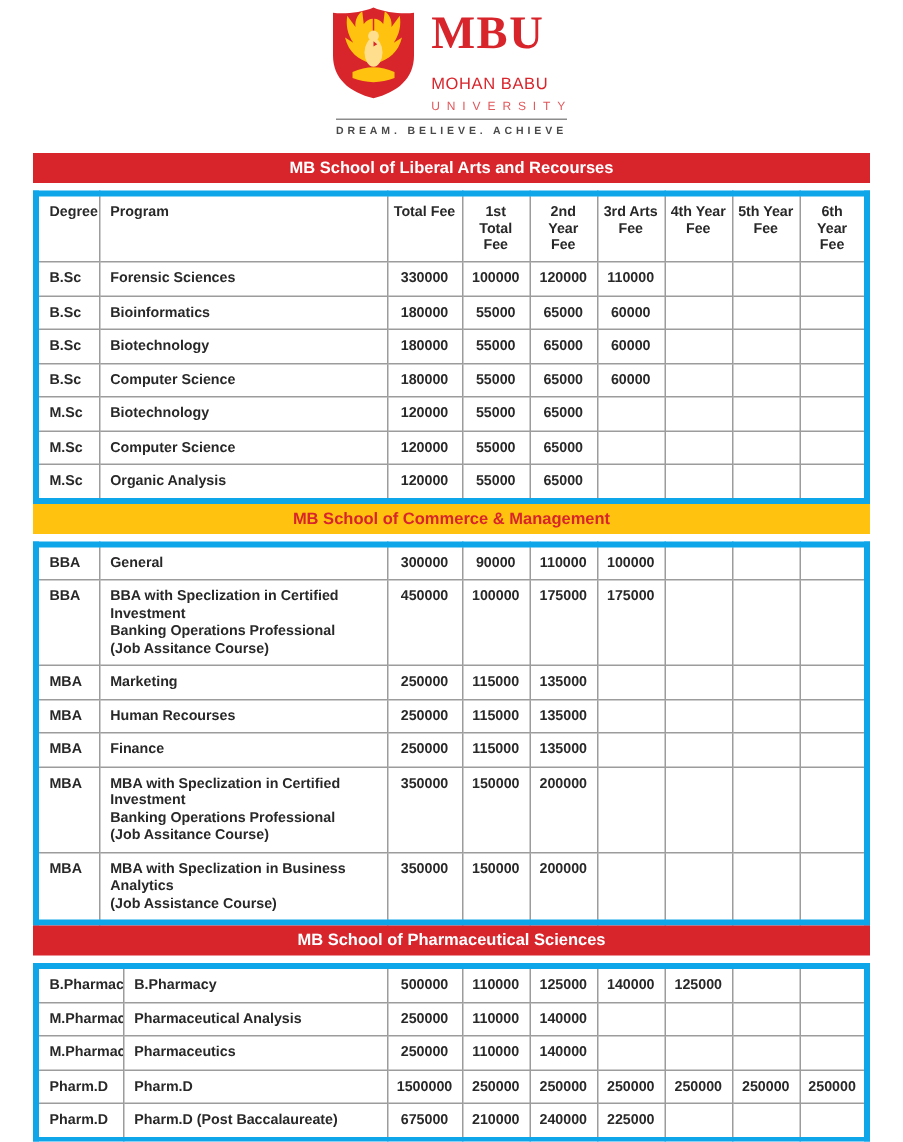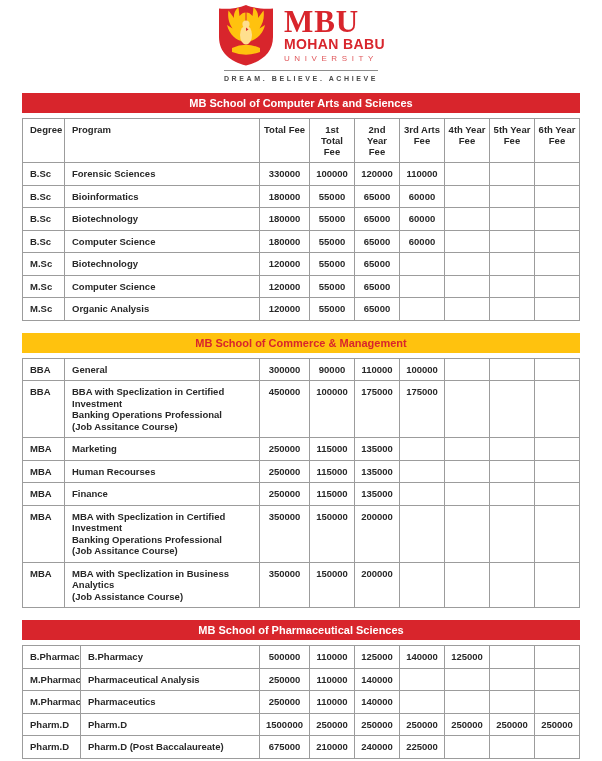--- a/index.html
+++ b/index.html
@@ -14,47 +14,47 @@
   
   .logo-block { display: flex; flex-direction: column; align-items: center; }
   .logo-row { display: flex; align-items: flex-start; gap: 9px; justify-content: center; }
   .logo-text { display: flex; flex-direction: column; align-items: flex-start; padding-top: 4px; }
   .logo-abbr {
     font-family: "Liberation Serif", serif;
     font-weight: bold; font-size: 31px; line-height: 28px;
     color: #d8252c; letter-spacing: 1px;
   }
   .logo-org1 {
-    font-weight: bold; font-size: 14px; line-height: 13px;
-    color: #d8252c; letter-spacing: 0.4px; margin-top: 2px;
+    font-weight: normal; font-size: 11px; line-height: 13px;
+    color: #d8252c; letter-spacing: 0.4px; margin-top: 14px;
   }
   .logo-org2 {
     font-size: 8px; line-height: 9px; color: #e0585c;
     letter-spacing: 4.6px; margin-top: 3px;
   }
   .logo-tagline {
     margin-top: 4px; padding-top: 4px;
     border-top: 1px solid #8c8c8c;
     min-width: 148px; text-align: center;
     font-size: 7px; letter-spacing: 2.6px; color: #4a4a4a; font-weight: bold;
   }
 
   
-  .school-section { margin-top: 12px; }
+  .school-section { margin-top: 0; }
   .school-section.sec-1 { margin-top: 11px; }
   .banner {
     height: 20px; line-height: 20px; text-align: center;
     font-size: 11px; font-weight: bold;
   }
   .banner.red    { background: #d8252c; color: #ffffff; }
   .banner.yellow { background: #ffc20e; color: #d8252c; }
 
   .fee-table {
     width: 100%; border-collapse: collapse; table-layout: fixed;
-    margin-top: 5px; border: 1px solid #0ea5e9;
+    margin-top: 5px; border: 4px solid #0ea5e9;
   }
   .fee-table th, .fee-table td {
     border: 1px solid #9c9c9c;
     font-size: 9.5px; font-weight: bold; color: #282828;
     padding: 5px 3px 5px; vertical-align: top;
     line-height: 11.5px; overflow: hidden;
   }
   .fee-table th { line-height: 11px; }
   .left  { text-align: left; padding-left: 7px !important; }
   .center{ text-align: center; }
@@ -85,21 +85,21 @@
         <div class="logo-abbr">MBU</div>
         <div class="logo-org1">MOHAN BABU</div>
         <div class="logo-org2">UNIVERSITY</div>
       </div>
     </div>
     <div class="logo-tagline">DREAM. BELIEVE. ACHIEVE</div>
   </div>
 
   <div>
       <section class="school-section sec-1">
-        <div class="banner red">MB School of Computer Arts and Sciences</div>
+        <div class="banner red">MB School of Liberal Arts and Recourses</div>
         <table class="fee-table">
           <colgroup>
             <col class="deg">
             <col class="prog">
             <col class="total">
             <col class="yr">
             <col class="yr">
             <col class="yr">
             <col class="yr">
             <col class="yr">

